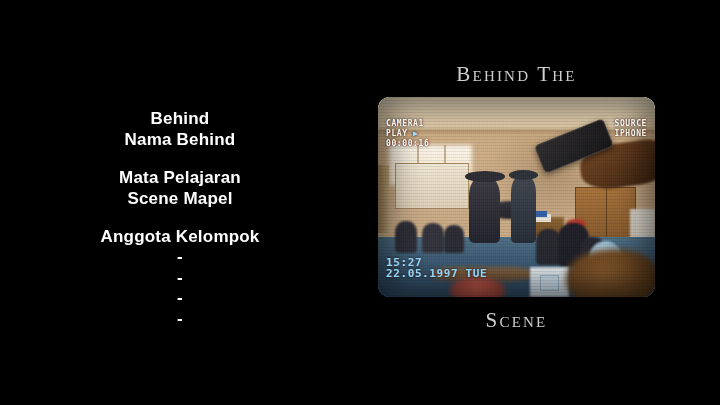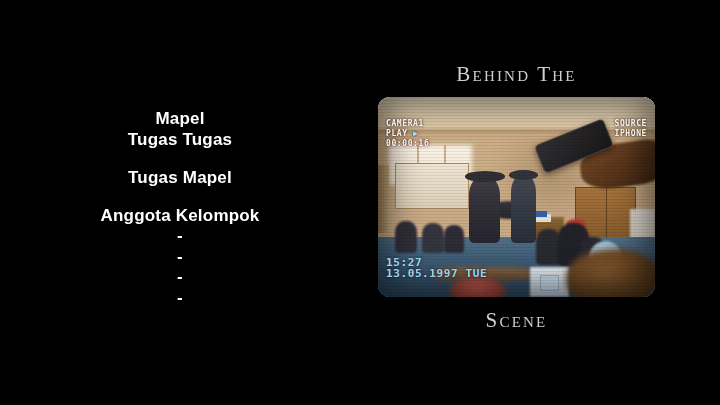--- a/index.html
+++ b/index.html
@@ -256,27 +256,28 @@
   .play-tri{ color:#9fe3ff; }
 </style>
 </head>
 <body>
 
 <div id="slide">
 
   <div class="credits">
 
     <div class="credit-group">
-      <span class="credit-line">Mapel</span>
-      <span class="credit-line">Tugas Tugas</span>
+      <span class="credit-line">Behind</span>
+      <span class="credit-line">Nama Behind</span>
     </div>
 
 
     <div class="credit-group">
-      <span class="credit-line">Tugas Mapel</span>
+      <span class="credit-line">Mata Pelajaran</span>
+      <span class="credit-line">Scene Mapel</span>
     </div>
 
     <div class="credit-group">
       <span class="credit-line">Anggota Kelompok</span>
       <ul class="dash-list">
         <li>-</li>
         <li>-</li>
         <li>-</li>
         <li>-</li>
       </ul>
@@ -349,19 +350,19 @@
       <div>00:00:16</div>
     </div>
 
     <div class="hud hud-tr">
       <div>SOURCE</div>
       <div>IPHONE</div>
     </div>
 
     <div class="hud hud-bl">
       <div>15:27</div>
-      <div>13.05.1997 TUE</div>
+      <div>22.05.1997 TUE</div>
     </div>
   </div>
 
   <div class="title-bottom">Scene</div>
 
 </div>
 
 </body></html>

